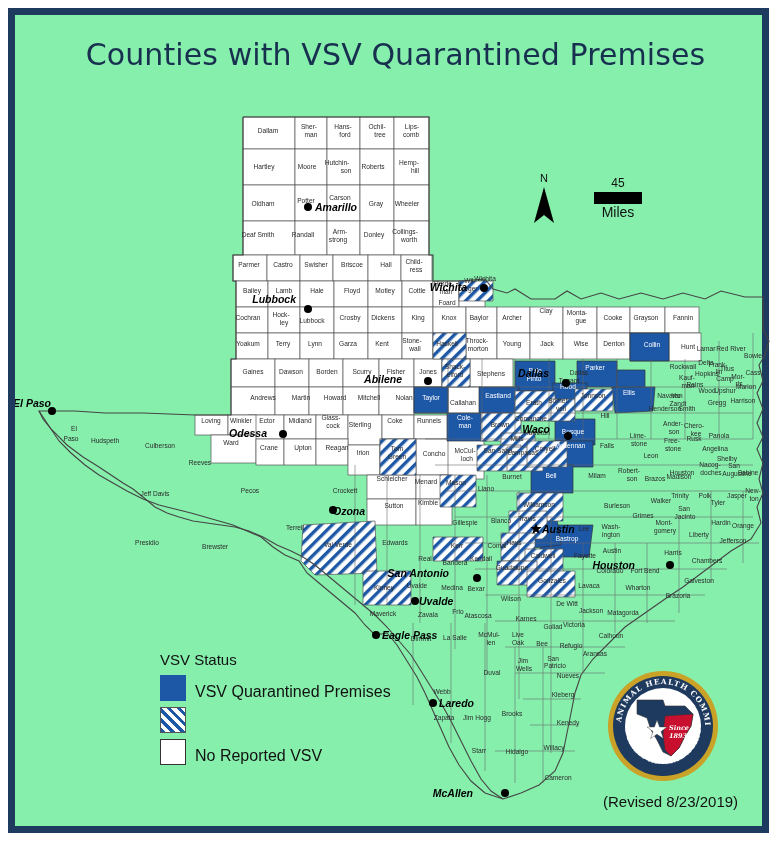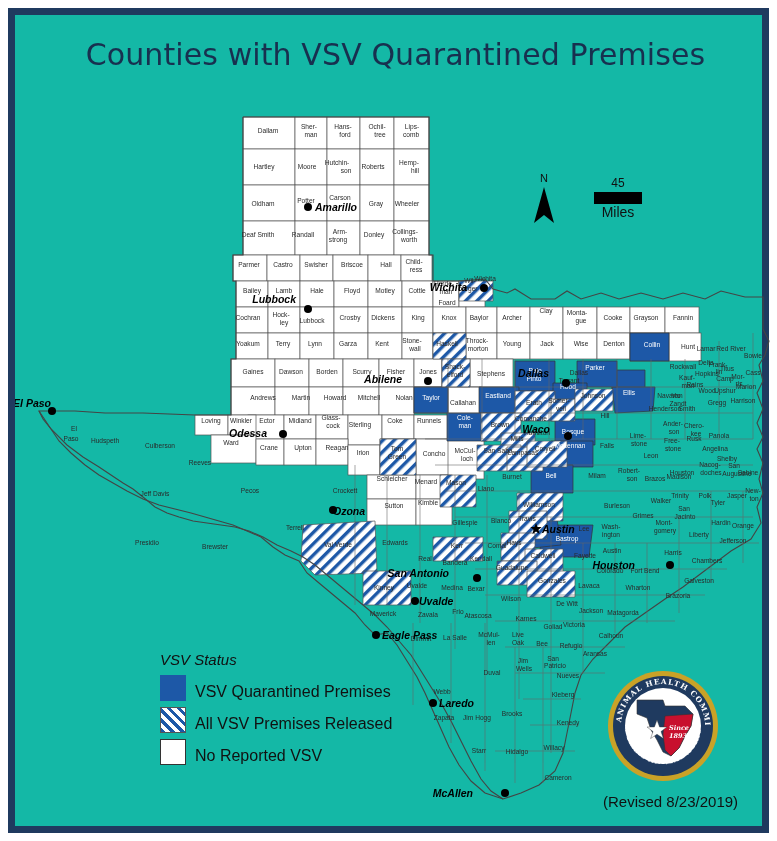--- a/index.html
+++ b/index.html
@@ -13,21 +13,21 @@
     position: relative;
     width: 777px; height: 841px;
     background: #ffffff;
     overflow: hidden;
   }
   #frame {
     position: absolute;
     left: 8px; top: 8px;
     width: 761px; height: 825px;
     border: 7px solid #1f3a5f;
-    background: #14b8a6;
+    background: #86efac;
   }
   #title {
     position: absolute;
     left: 0; top: 22px;
     width: 761px;
     text-align: center;
     font-size: 30px;
     letter-spacing: 0.1px;
     color: #18304f;
     font-family: "DejaVu Sans", sans-serif;
@@ -57,21 +57,20 @@
 
   
   #legend {
     position: absolute;
     left: 145px; top: 636px;
     width: 250px;
   }
   #legend .legend-title {
     font-size: 15px; color: #111; margin-bottom: 7px;
     font-family: "Liberation Sans", sans-serif;
-    font-style: italic;
   }
   .legend-row { display: flex; align-items: flex-end; margin-bottom: 6px; }
   .swatch {
     width: 26px; height: 26px; flex: 0 0 26px;
     border: 1px solid #333; margin-right: 9px;
   }
   .sw-solid { background: #1d58a7; border-color: #1d58a7; }
   .sw-hatch {
     background:
       repeating-linear-gradient(45deg,
@@ -740,21 +739,20 @@
     </div>
 
     <div id="legend">
       <div class="legend-title">VSV Status</div>
       <div class="legend-row">
         <div class="swatch sw-solid"></div>
         <div class="legend-label">VSV Quarantined Premises</div>
       </div>
       <div class="legend-row">
         <div class="swatch sw-hatch"></div>
-        <div class="legend-label">All VSV Premises Released</div>
       </div>
       <div class="legend-row">
         <div class="swatch sw-none"></div>
         <div class="legend-label">No Reported VSV</div>
       </div>
     </div>
 
     <div id="seal">
       <svg width="112" height="112" viewBox="0 0 112 112">
         <defs>

